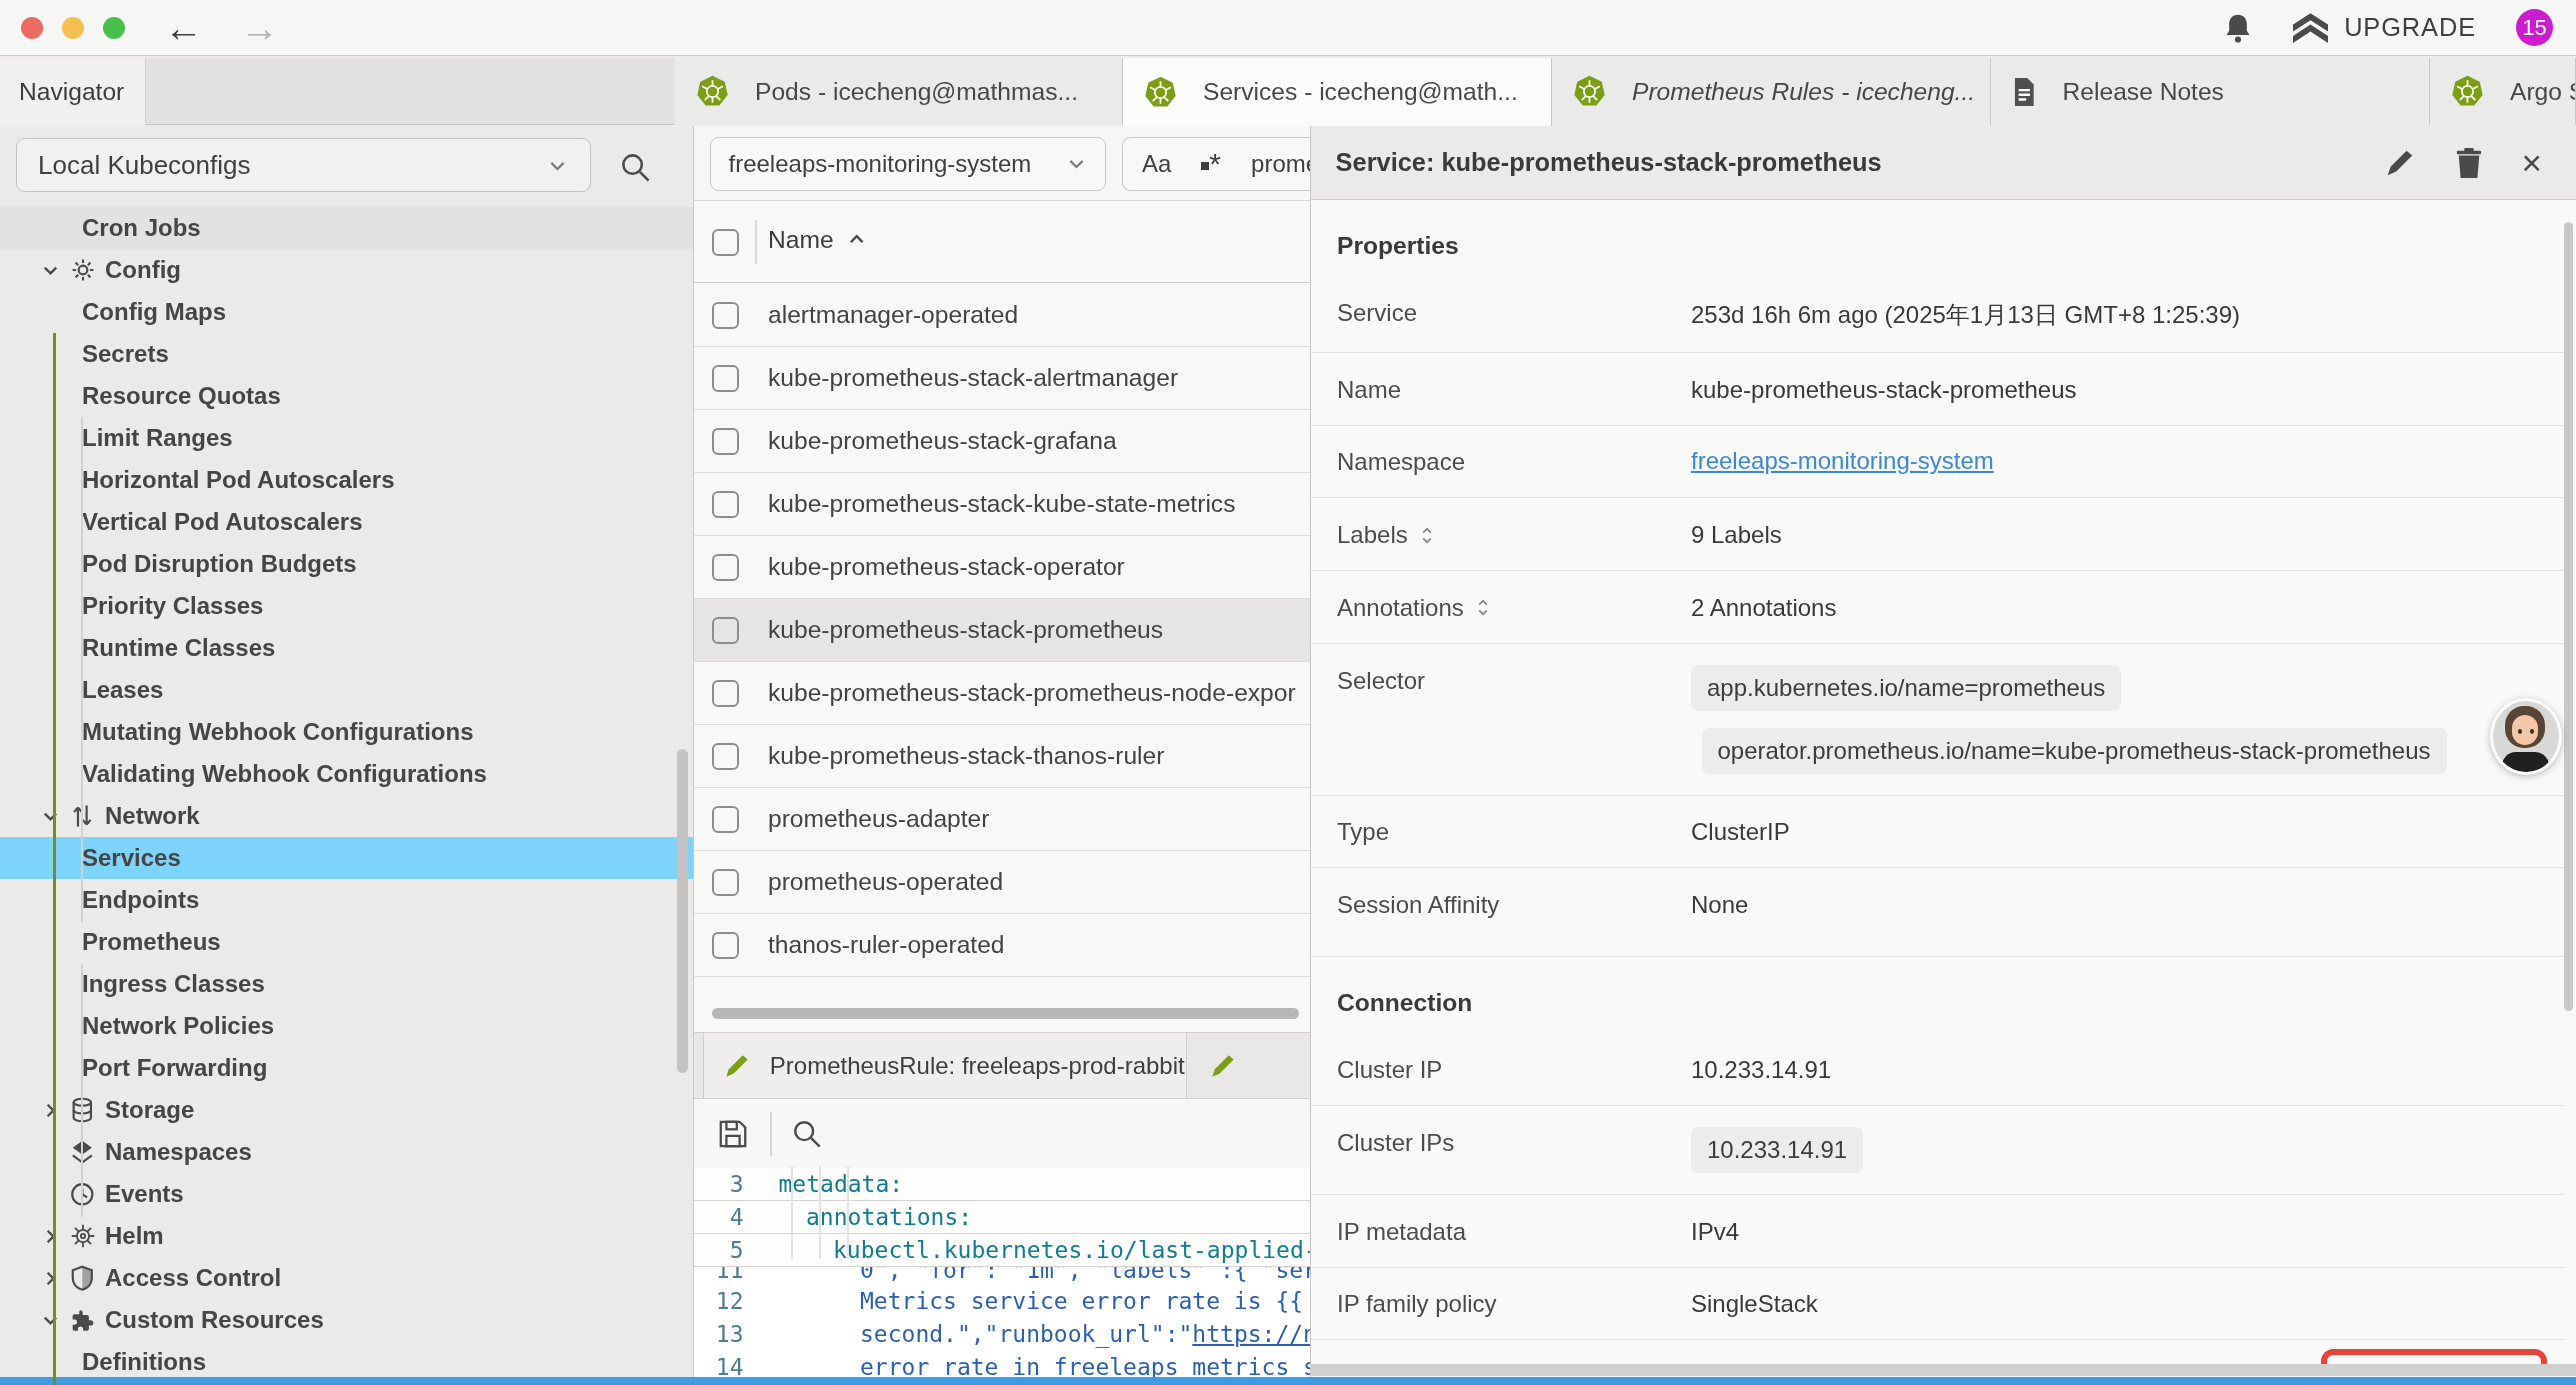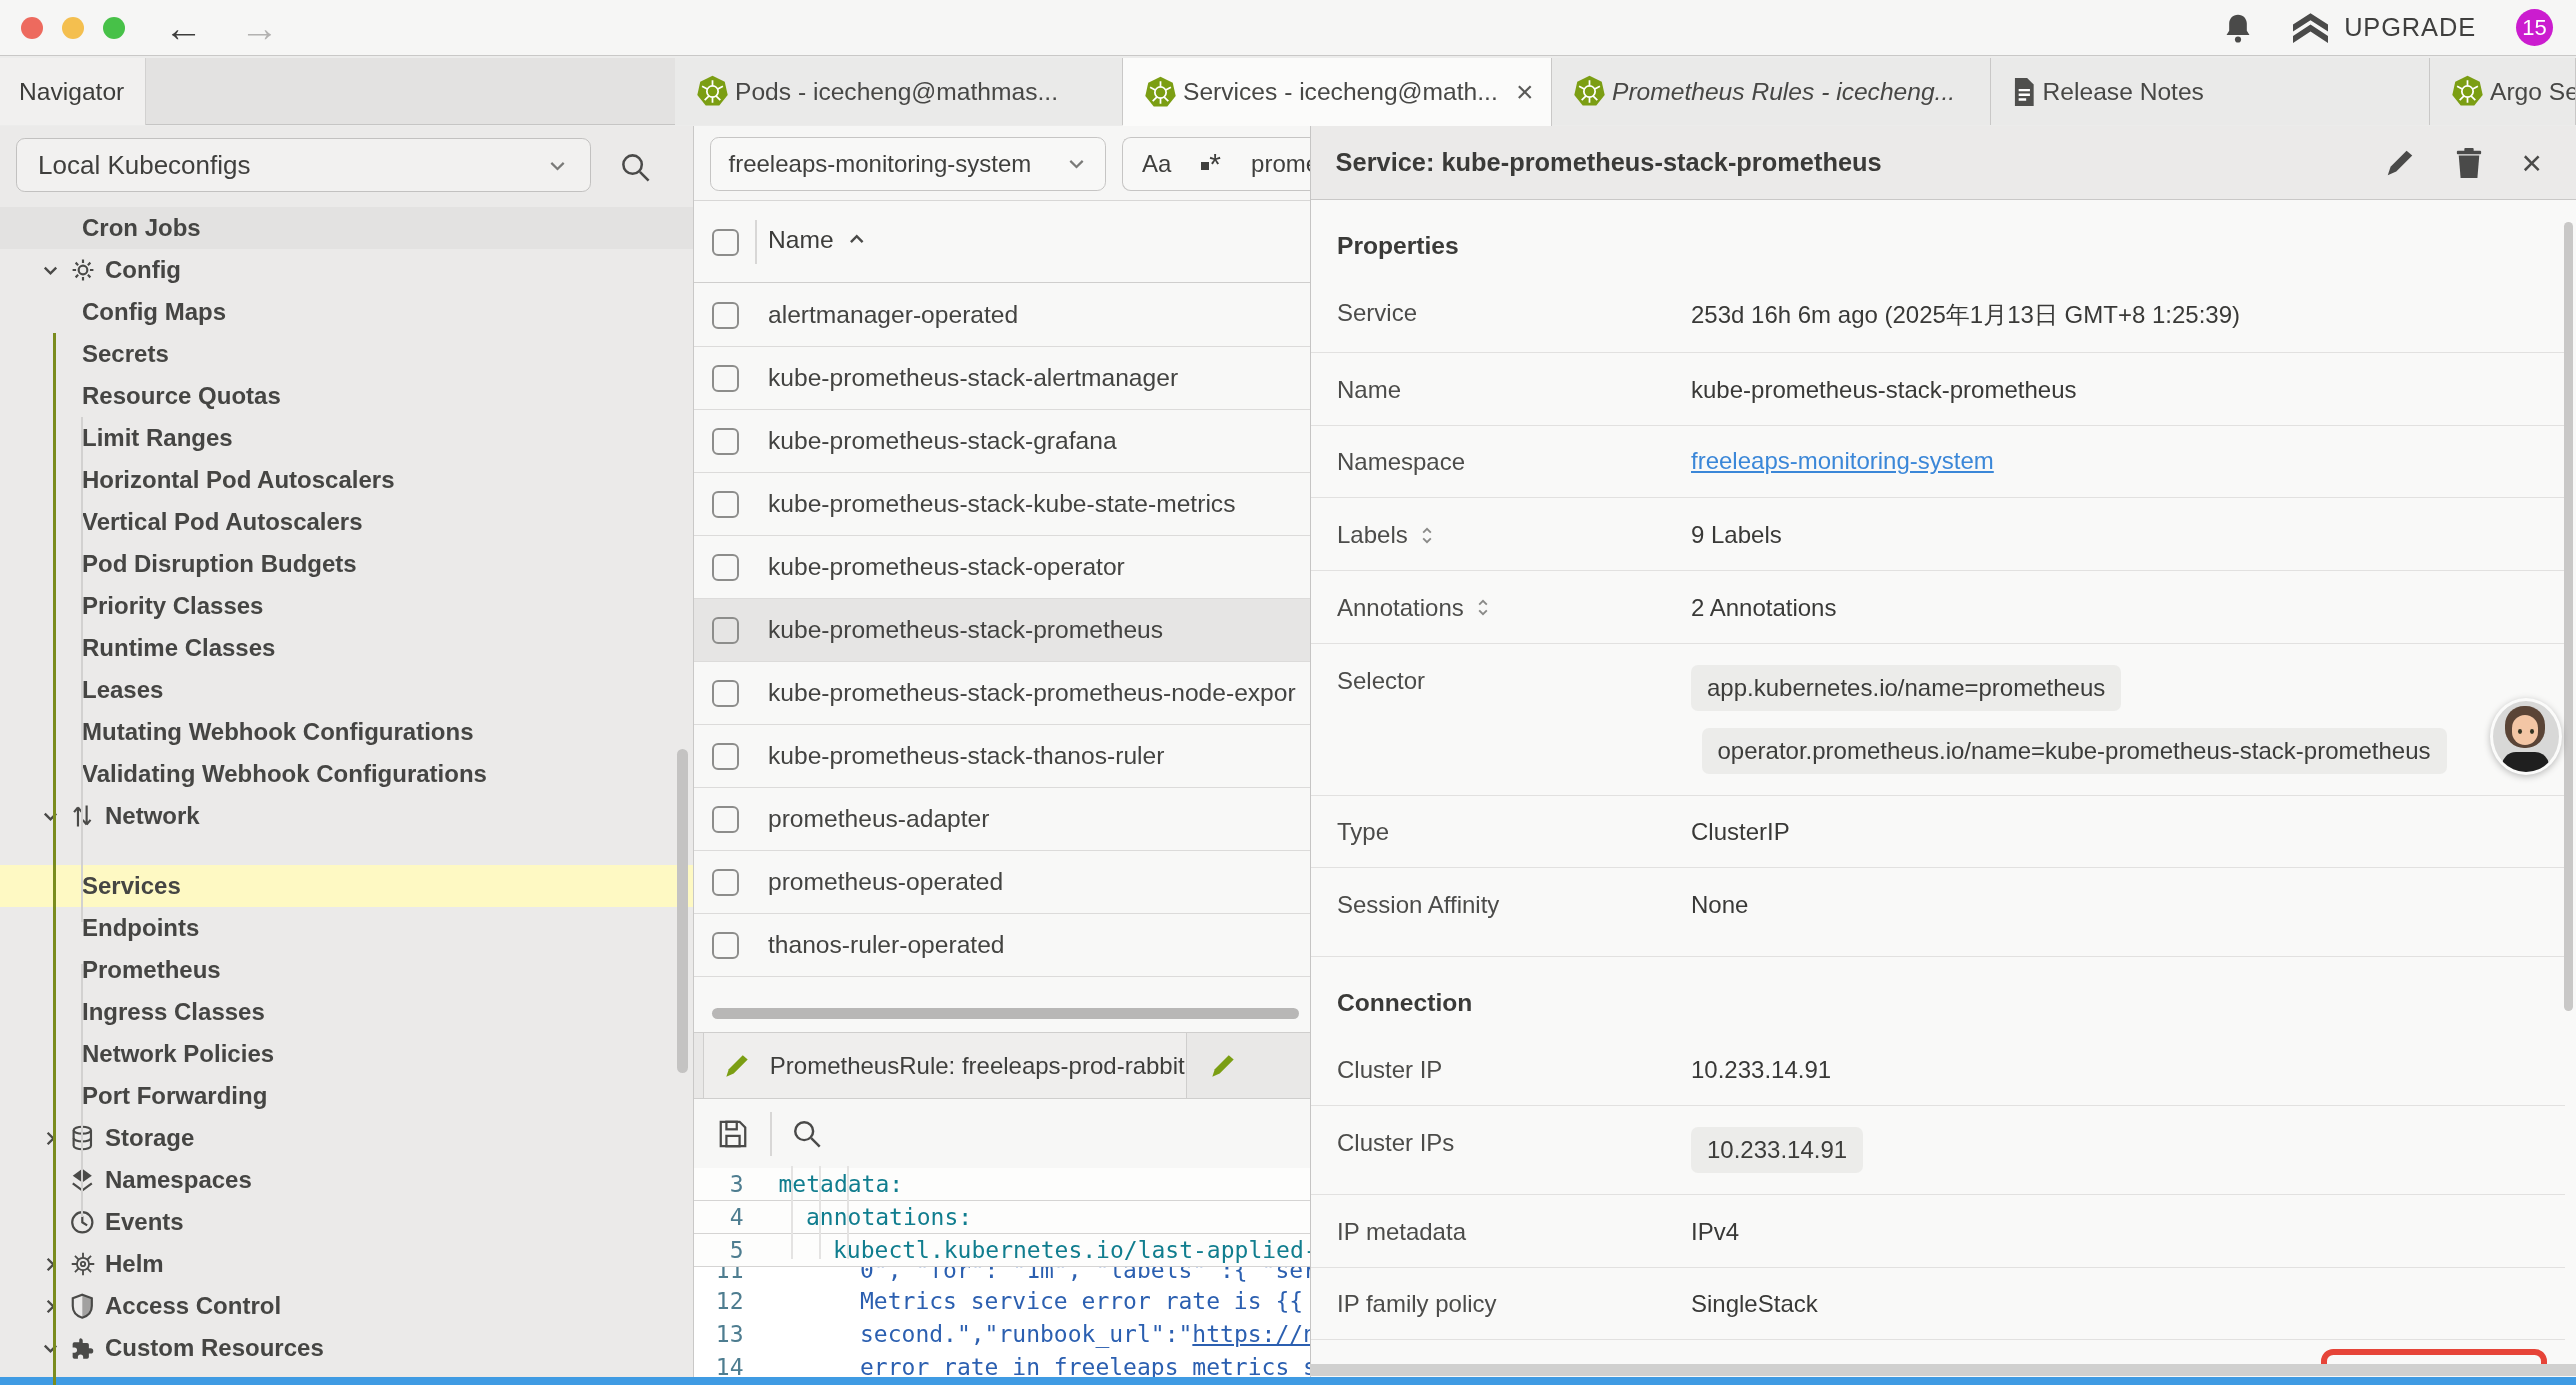--- a/index.html
+++ b/index.html
@@ -15,35 +15,35 @@
   .navarrows { display:flex; gap:37px; margin-left:39px; font-size:39px; line-height:1; }
   .arrow-back{ color:#3d3d3c; } .arrow-fwd{ color:#b3b2b1; }
   .titlebar-right { margin-left:auto; display:flex; align-items:center; gap:40px; margin-right:23px; }
   .upgrade { display:flex; align-items:center; gap:16px; font-size:25.4px; color:#3f3f3e; letter-spacing:0.9px; }
   .badge { width:37px; height:37px; border-radius:50%; background:#cb1ccf; color:#fff; font-size:22px; display:flex; align-items:center; justify-content:center; }
 
   
   .tabrow { position:absolute; left:0; top:58px; width:2576px; height:67px; background:#e3e2e1; border-bottom:1.8px solid #c6c5c4; display:flex; }
   .navtab { width:146px; height:67px; background:#f1f0ef; display:flex; align-items:center; padding-left:19px; font-size:24.6px; color:#3c3c3a; border-right:1.8px solid #d2d1d0; }
   .tabgap { width:530px; height:67px; }
-  .tab { height:67px; display:flex; align-items:center; gap:6px; padding:0 21px; font-size:24.6px; color:#474745; background:#eaeae9; border-right:1.8px solid #c9c8c7; overflow:hidden; white-space:nowrap; }
+  .tab { height:67px; display:flex; align-items:center; gap:26px; padding:0 21px; font-size:24.6px; color:#474745; background:#eaeae9; border-right:1.8px solid #c9c8c7; overflow:hidden; white-space:nowrap; }
   .tab.active { background:#fbfbfa; position:relative; z-index:2; margin-bottom:-1.8px; height:68px; }
   .tab.italic .tab-label { font-style:italic; }
   .tab-close { margin-left:auto; font-size:30px; color:#5a5a58; padding-left:12.3px; }
   .tab-icon { display:flex; align-items:center; }
 
   
   .sidebar { position:absolute; left:0; top:126px; width:693px; height:1259px; background:#ebeae9; }
   .side-search { position:relative; height:81px; }
   .kubeconfig-select { position:absolute; left:16px; top:12.3px; width:575px; height:54px; border:1.8px solid #c2c1c0; border-radius:8.8px; background:#f2f1f0; display:flex; align-items:center; padding:0 21px; font-size:26px; color:#3f3f3d; }
   .kubeconfig-select .chev { margin-left:auto; }
   .side-search .mag { position:absolute; left:619px; top:24.6px; }
   .tree { position:absolute; left:0; top:81px; width:693px; bottom:7px; overflow:hidden; }
   .trow { height:42px; display:flex; align-items:center; font-size:24px; color:#454543; white-space:nowrap; position:relative;font-weight:bold; }
-  .trow.selected { background:#fef9c3;margin-top:28px; }
+  .trow.selected { background:#7dd3fc; }
   .trow.hover { background:#e3e2e1; }
   .trow .chev { position:absolute; left:40px; display:flex; }
   .trow .ticon { position:absolute; left:70px; display:flex; }
   .trow .tlabel-g { position:absolute; left:105px; }
   .trow .tlabel-c { position:absolute; left:82px; }
   .guide-green { position:absolute; left:53px; top:207px; width:2.6px; height:1170px; background:#7a8c1e; z-index:1; }
   .guide-gray { position:absolute; left:81px; width:1.8px; background:#d2d1d0; z-index:1; }
   .side-scroll { position:absolute; left:677px; top:623px; width:11.4px; height:324px; border-radius:6.1px; background:#c4c3c2; }
 
   

